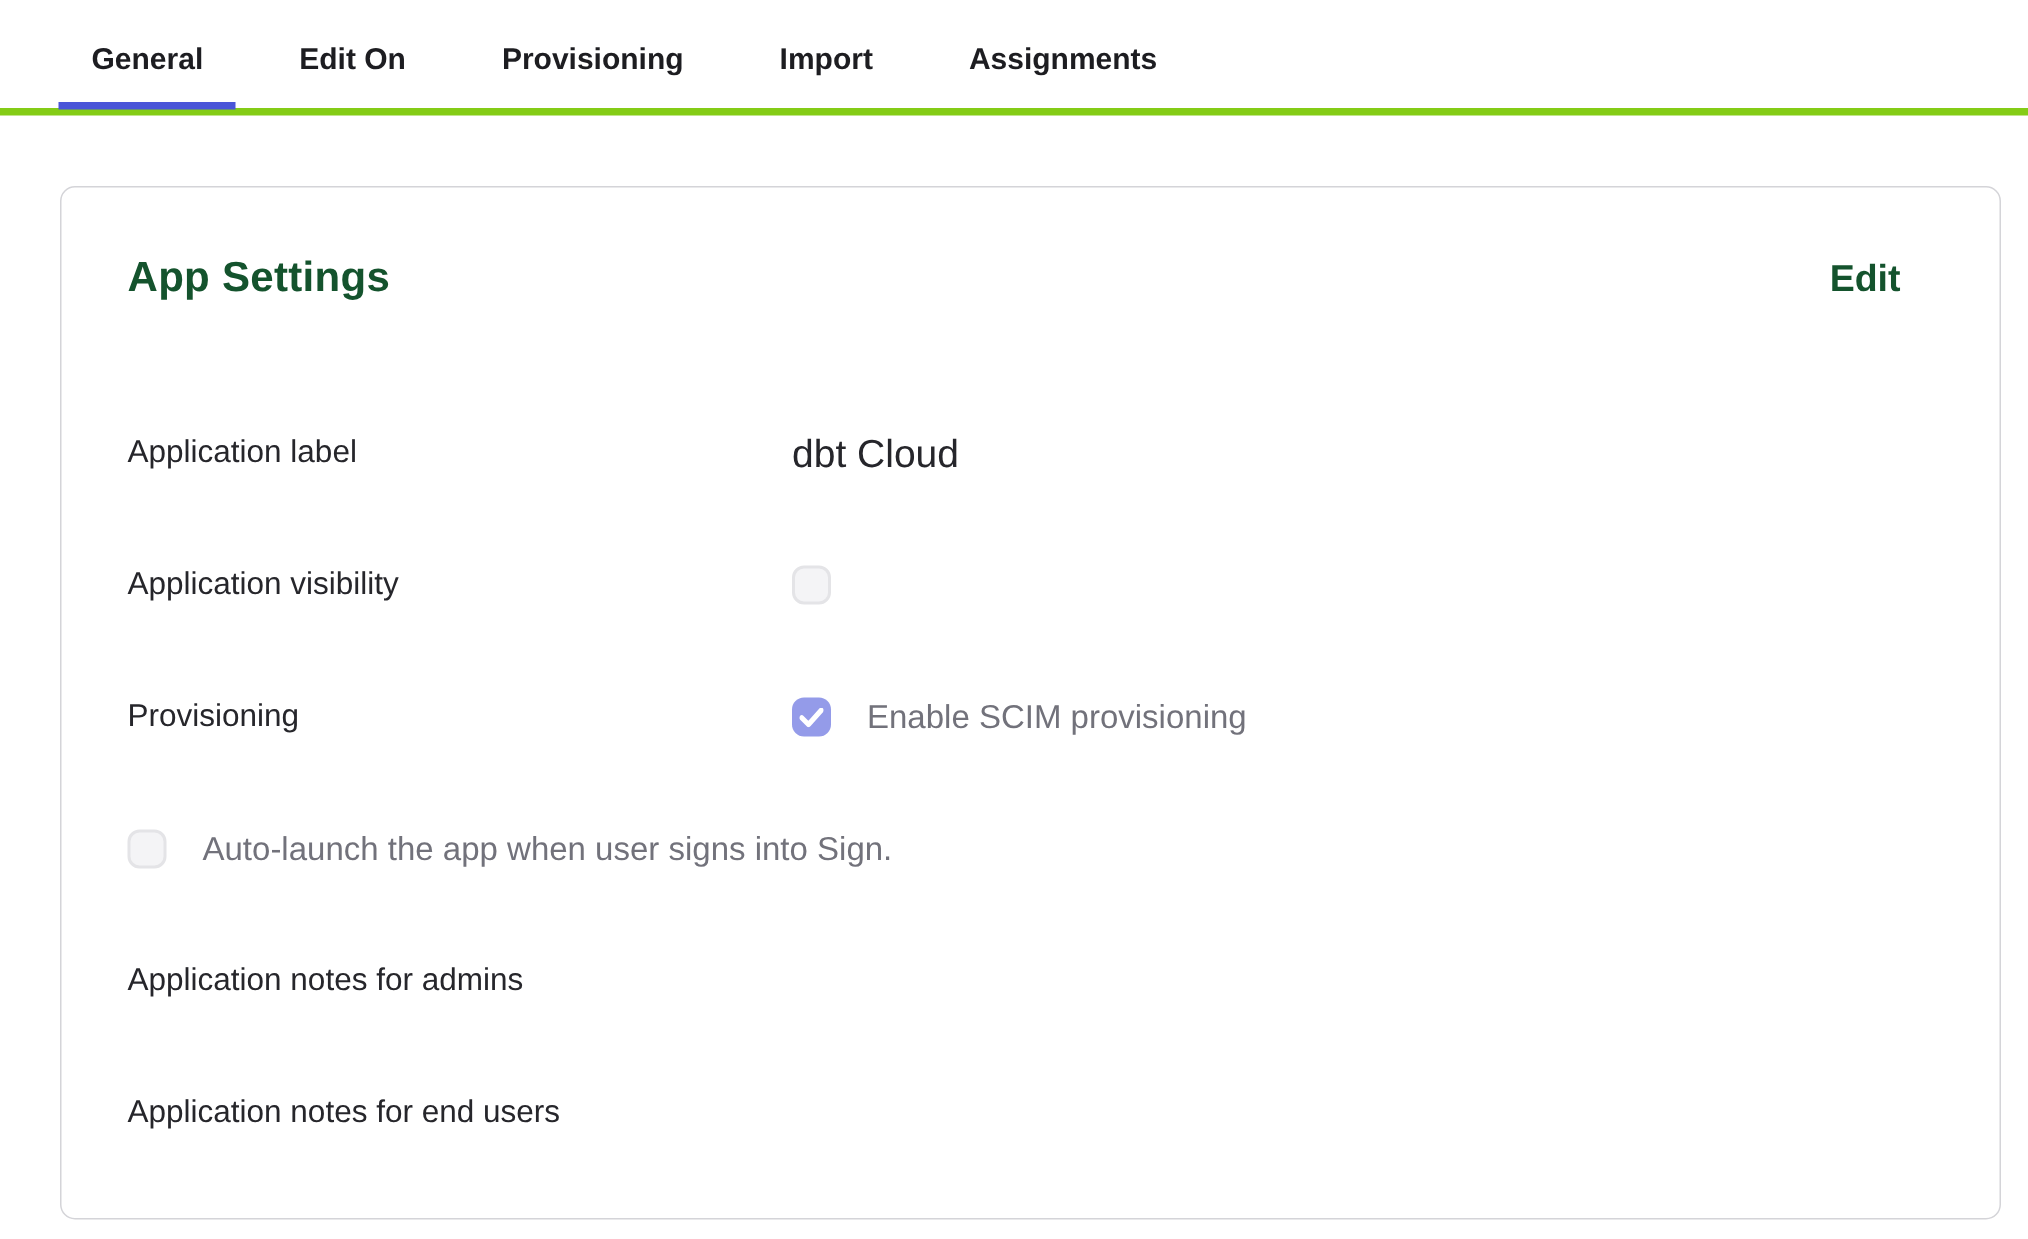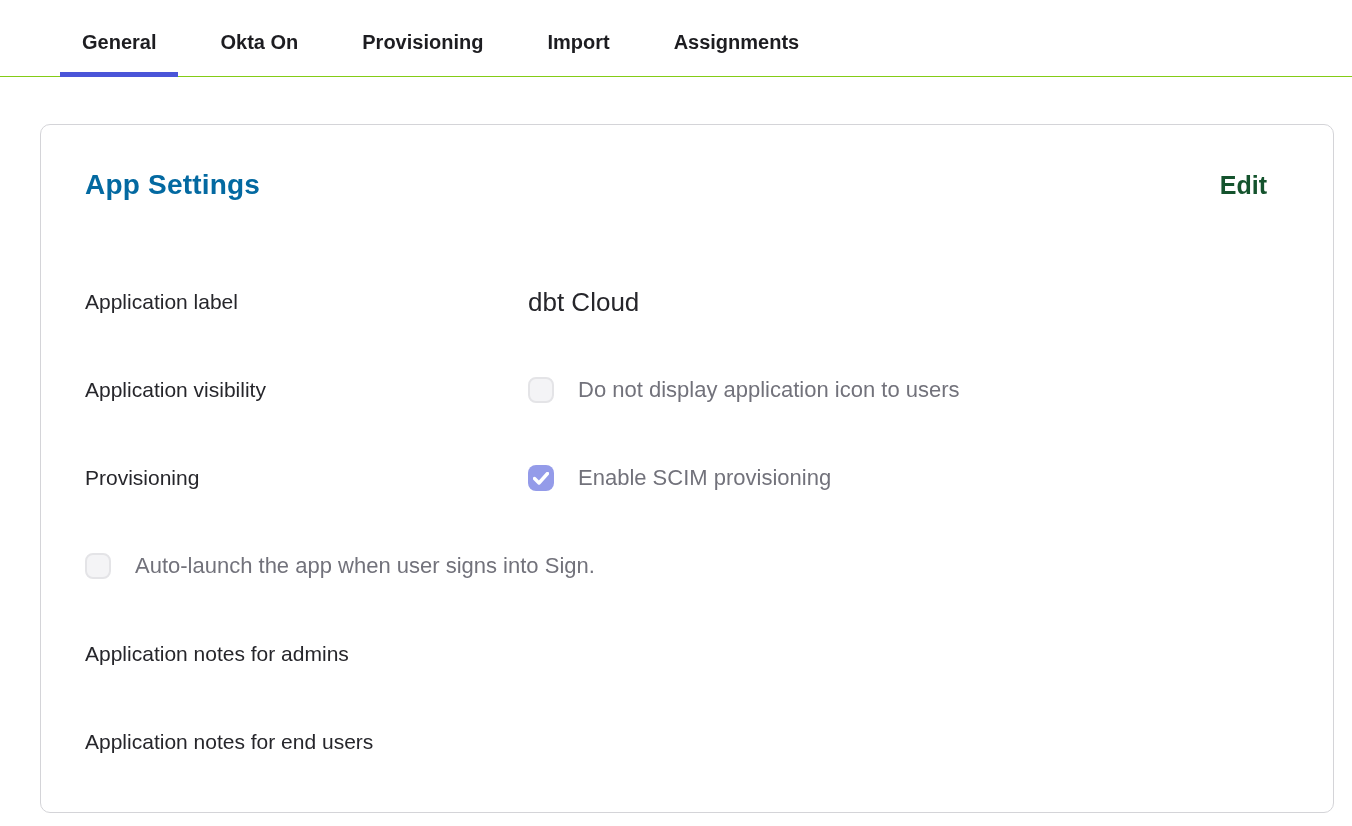--- a/index.html
+++ b/index.html
@@ -8,22 +8,22 @@
     background: #ffffff;
     font-family: "Liberation Sans", sans-serif;
     overflow: hidden;
   }
 
   
   .tabbar {
     display: flex;
     align-items: stretch;
     height: 77px;
-    padding-left: 60px;
-    border-bottom: 1px solid #84cc16;
+    padding-left: 39px;
+    border-bottom: 5px solid #84cc16;
     gap: 20px;
   }
   .tab {
     position: relative;
     display: flex;
     align-items: center;
     padding: 9px 22px 0 22px;
     font-size: 20px;
     font-weight: 700;
     color: #1d1d21;
@@ -49,21 +49,21 @@
     background: #ffffff;
   }
   .card-header {
     display: flex;
     justify-content: space-between;
     align-items: baseline;
   }
   .card-title {
     font-size: 28px;
     font-weight: 600;
-    color: #0369a1;
+    color: #14532d;
     letter-spacing: 0.2px;
   }
   .edit-link {
     font-size: 25px;
     font-weight: 700;
     color: #14532d;
     text-decoration: none;
     cursor: pointer;
   }
 
@@ -113,21 +113,21 @@
     font-size: 22px;
     color: #72727b;
     line-height: 26px;
   }
 </style>
 </head>
 <body>
 
 <nav class="tabbar">
   <div class="tab active">General</div>
-  <div class="tab">Okta On</div>
+  <div class="tab">Edit On</div>
   <div class="tab">Provisioning</div>
   <div class="tab">Import</div>
   <div class="tab">Assignments</div>
 </nav>
 
 <section class="card">
   <div class="card-header">
     <h2 class="card-title">App Settings</h2>
     <a class="edit-link">Edit</a>
   </div>
@@ -136,21 +136,20 @@
 
     <div class="row">
       <div class="row-label">Application label</div>
       <div class="row-value">dbt Cloud</div>
     </div>
 
     <div class="row">
       <div class="row-label">Application visibility</div>
       <div class="checkbox-group">
         <div class="checkbox unchecked"></div>
-        <div class="checkbox-text">Do not display application icon to users</div>
       </div>
     </div>
 
     <div class="row">
       <div class="row-label">Provisioning</div>
       <div class="checkbox-group">
         <div class="checkbox checked">
           <span>
             <svg width="16" height="13" viewBox="0 0 16 13" fill="none">
               <path d="M1.5 6.5 L6 11 L14.5 1.5" stroke="#ffffff" stroke-width="3.4" stroke-linecap="round" stroke-linejoin="round"></path>

